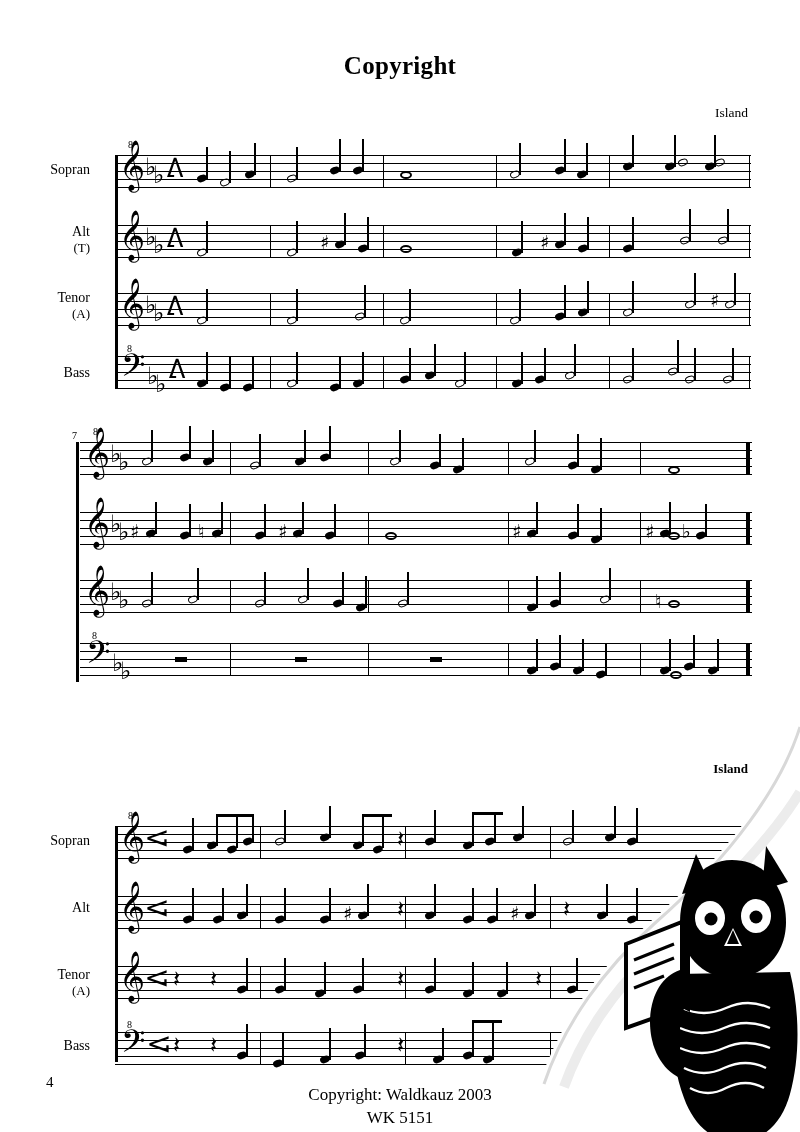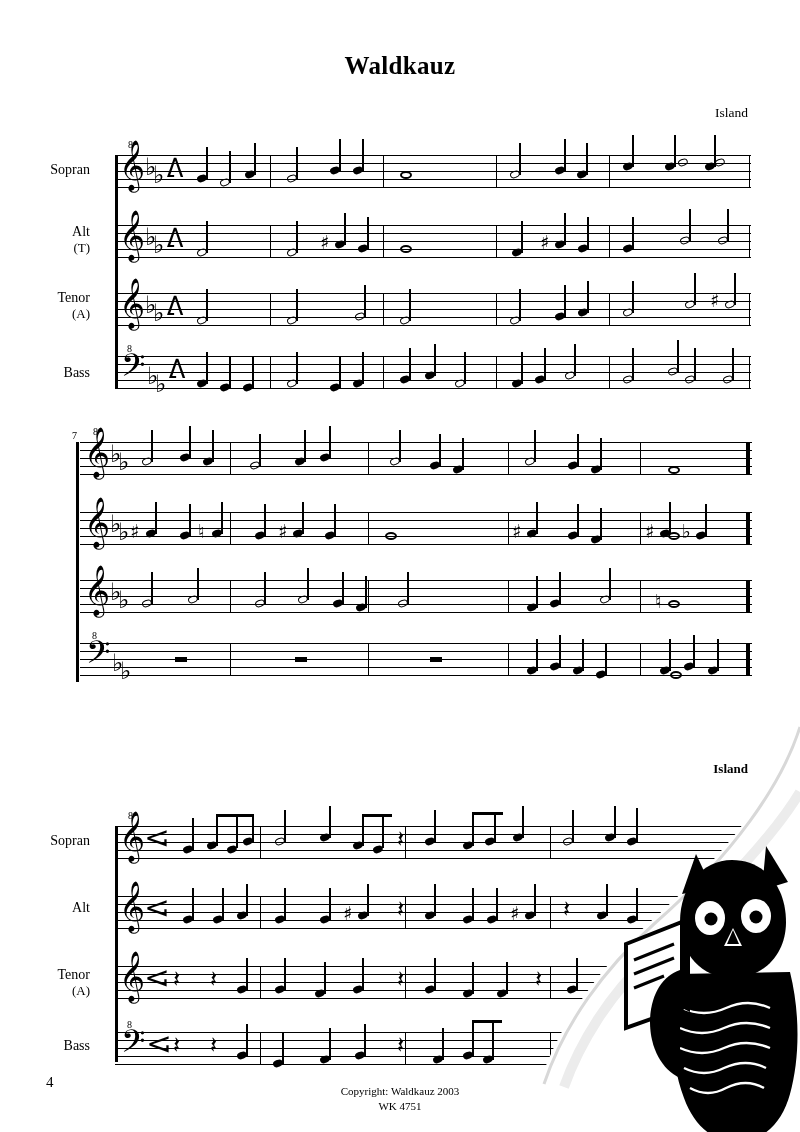--- a/index.html
+++ b/index.html
@@ -191,41 +191,41 @@
     left: 46px;
     top: 1074px;
     font-family: "Liberation Serif", serif;
     font-size: 15px;
   }
   .copyright {
     position: absolute;
     width: 100%;
     text-align: center;
     font-family: "Liberation Serif", serif;
-    font-size: 11px;
+    font-size: 17px;
     line-height: 1.35;
   }
   #copyright { top: 1084px; }
 
   
   .corner-art {
     position: absolute;
     right: 0;
     bottom: 0;
     width: 270px;
     height: 410px;
     pointer-events: none;
   }
 </style>
 </head>
 <body>
 
 <div class="page">
 
-  <div class="piece-title" id="title-1">Waldkauz</div>
+  <div class="piece-title" id="title-1">Copyright</div>
   <div class="attribution" id="attr-1">Island</div>
 
   <div class="part-label" style="left:0px; top:162px;">
     <span>Sopran</span>
   </div>
   <div class="part-label" style="left:0px; top:224px;">
     <span>Alt</span>
     <span class="sub">(T)</span>
   </div>
   <div class="part-label" style="left:0px; top:290px;">
@@ -780,21 +780,21 @@
         <div class="stem" style="left:357px; top:-12px; height:36px;"></div>
       <div class="note" style="left:368px; top:24px;"></div>
         <div class="stem" style="left:377px; top:-10px; height:38px;"></div>
       <div class="beam" style="left:357px; top:-12px; width:30px;"></div>
     </div>
   </div>
 
   <div class="page-number">4</div>
   <div class="copyright" id="copyright">
     <div>Copyright: Waldkauz 2003</div>
-    <div>WK 4751</div>
+    <div>WK 5151</div>
   </div>
 
   <svg class="corner-art" viewBox="0 0 270 410" xmlns="http://www.w3.org/2000/svg">
 
     <path d="M270 0 C250 60 200 130 120 200 C70 245 30 300 10 360 L10 410 L270 410 Z" fill="#ffffff"></path>
     <path d="M270 5 C252 62 204 132 124 202 C74 247 34 302 14 362" fill="none" stroke="#d8d8d8" stroke-width="3"></path>
     <path d="M270 70 C240 120 180 180 120 235 C80 272 50 320 34 365" fill="none" stroke="#ececec" stroke-width="10"></path>
 
     <g fill="#000000">
 

